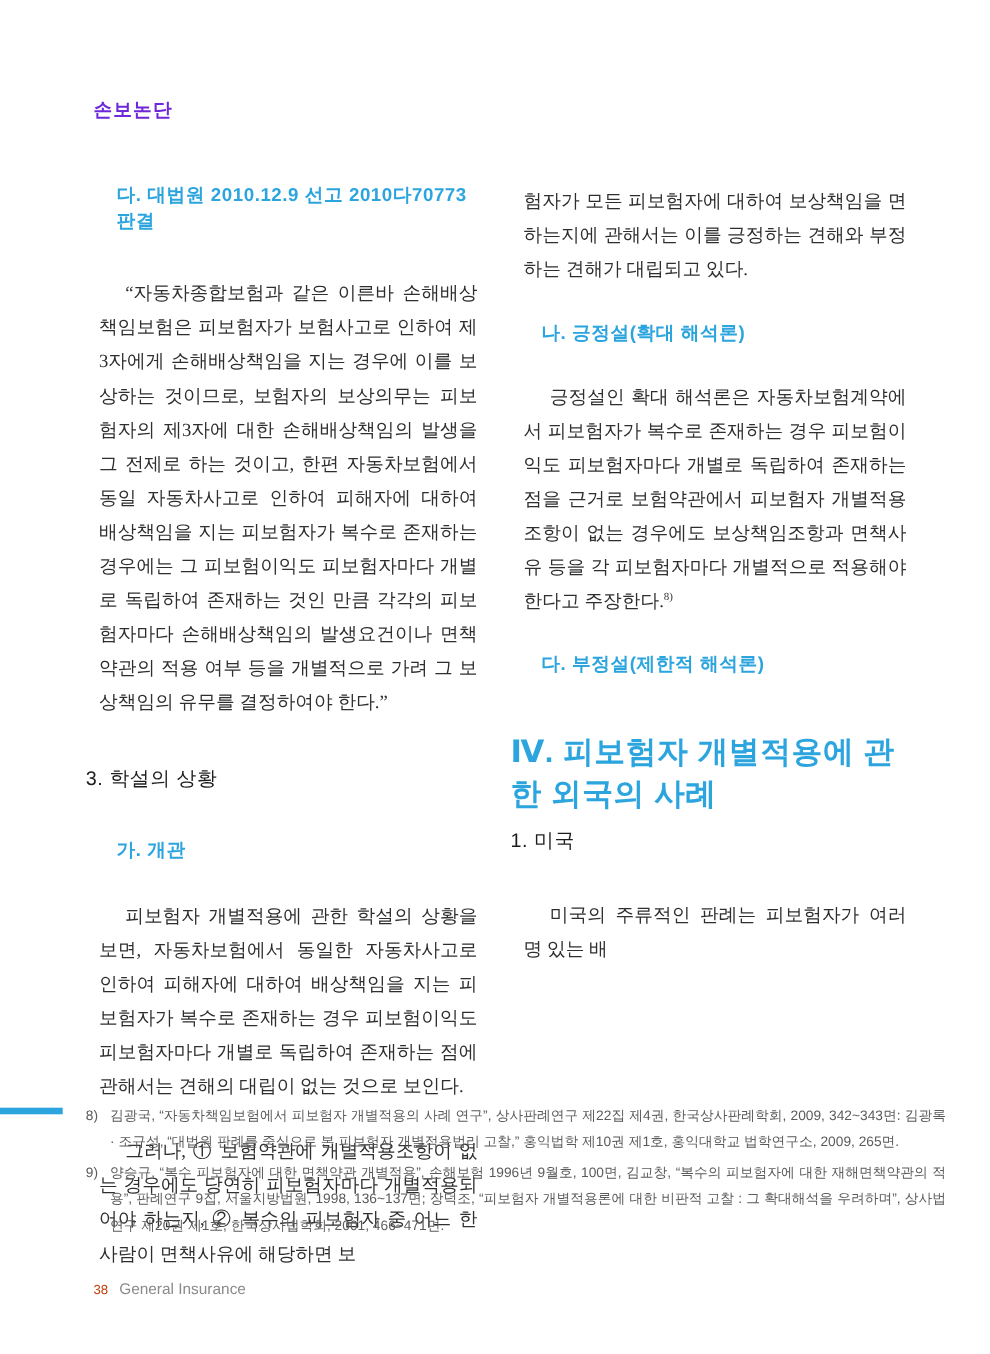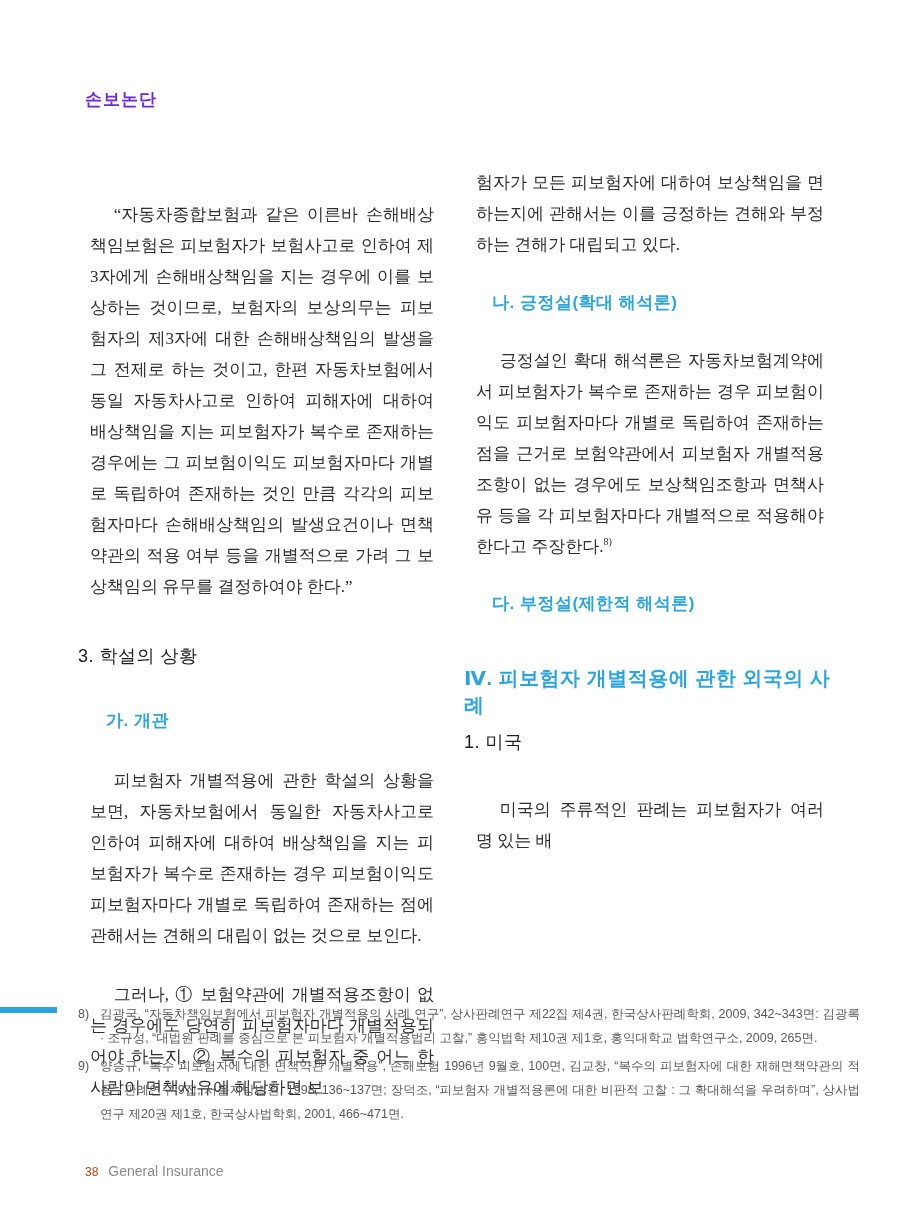--- a/index.html
+++ b/index.html
@@ -41,21 +41,21 @@
     font-family: "Liberation Sans", "DejaVu Sans", sans-serif;
     font-weight: normal;
     font-size: 18px;
     color: #1c1c1c;
     margin: 0;
     letter-spacing: 0.5px;
   }
   .big-blue-head {
     font-family: "Liberation Sans", "DejaVu Sans", sans-serif;
     font-weight: bold;
-    font-size: 20px;
+    font-size: 28px;
     color: #2ca5de;
     margin: 0;
     letter-spacing: 0.5px;
   }
   .body-para {
     font-size: 17px;
     line-height: 31px;
     text-align: justify;
     margin: 12px;
     word-break: keep-all;
@@ -126,20 +126,21 @@
   }
 </style>
 </head>
 <body>
 
 <div class="page">
 
   <div class="running-head">손보논단</div>
 
   <div class="col col-left">
+    <h3 class="blue-subhead first">다. 대법원 2010.12.9 선고 2010다70773 판결</h3>
     <p class="body-para indent quote-para">“자동차종합보험과 같은 이른바 손해배상책임보험은 피보험자가 보험사고로 인하여 제3자에게 손해배상책임을 지는 경우에 이를 보상하는 것이므로, 보험자의 보상의무는 피보험자의 제3자에 대한 손해배상책임의 발생을 그 전제로 하는 것이고, 한편 자동차보험에서 동일 자동차사고로 인하여 피해자에 대하여 배상책임을 지는 피보험자가 복수로 존재하는 경우에는 그 피보험이익도 피보험자마다 개별로 독립하여 존재하는 것인 만큼 각각의 피보험자마다 손해배상책임의 발생요건이나 면책약관의 적용 여부 등을 개별적으로 가려 그 보상책임의 유무를 결정하여야 한다.”</p>
     <h2 class="black-head">3. 학설의 상황</h2>
     <h3 class="blue-subhead ga">가. 개관</h3>
     <p class="body-para indent para-overview">피보험자 개별적용에 관한 학설의 상황을 보면, 자동차보험에서 동일한 자동차사고로 인하여 피해자에 대하여 배상책임을 지는 피보험자가 복수로 존재하는 경우 피보험이익도 피보험자마다 개별로 독립하여 존재하는 점에 관해서는 견해의 대립이 없는 것으로 보인다.</p>
     <p class="body-para indent para-however">그러나, ① 보험약관에 개별적용조항이 없는 경우에도 당연히 피보험자마다 개별적용되어야 하는지, ② 복수의 피보험자 중 어느 한 사람이 면책사유에 해당하면 보</p>
   </div>
 
   <div class="col col-right">
     <p class="body-para para-cont">험자가 모든 피보험자에 대하여 보상책임을 면하는지에 관해서는 이를 긍정하는 견해와 부정하는 견해가 대립되고 있다.</p>
     <h3 class="blue-subhead na">나. 긍정설(확대 해석론)</h3>

